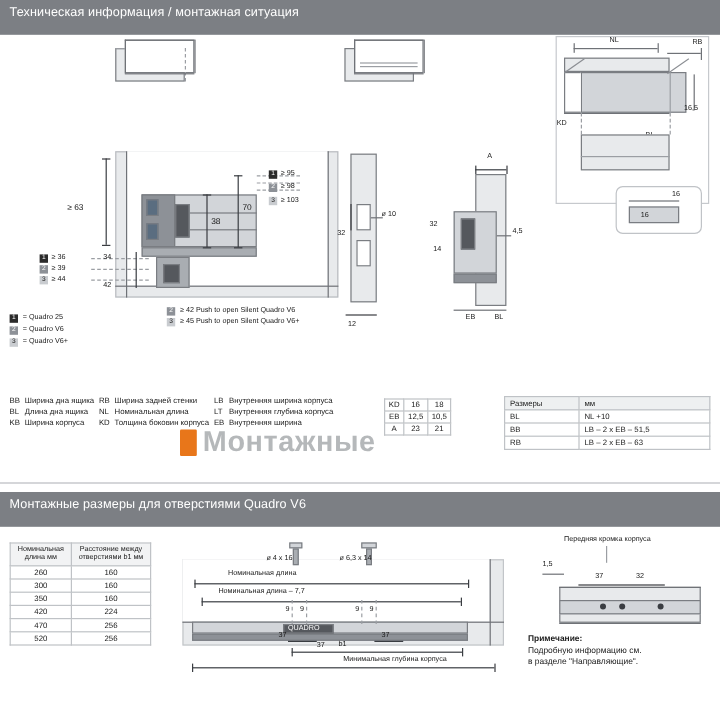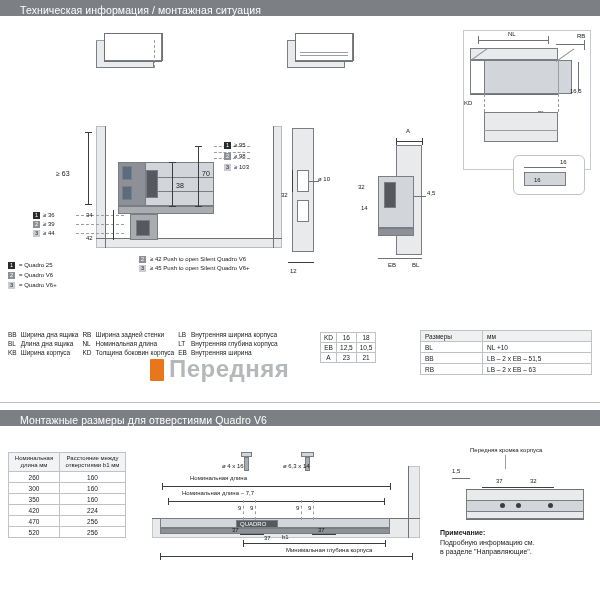--- a/index.html
+++ b/index.html
@@ -6,23 +6,23 @@
   html, body { margin:0; padding:0; }
   body {
     width:600px; height:600px; background:#ffffff;
     font-family:"Liberation Sans", sans-serif;
     color:#1a1a1a; position:relative; overflow:hidden;
   }
   .page { position:relative; width:600px; height:600px; }
 
   
   .sec-header {
-    position:absolute; left:0; width:600px; height:16px;
+    position:absolute; left:0; width:600px; height:29px;
     background:#7c7f84; color:#ffffff;
-    font-size:10.5px; line-height:20px; padding-left:20px;
+    font-size:10.5px; line-height:20px; padding-left:8px;
     letter-spacing:0.1px;
   }
   .sec-header.h1 { top:0; }
   .sec-header.h2 { top:410px; }
 
   .rule {
     position:absolute; left:0; width:600px; height:1px; background:#b9bcc0;
   }
 
   
@@ -348,21 +348,21 @@
       <td class="c">LB – 2 x EB – 51,5</td>
     </tr>
     <tr>
       <td>RB</td>
       <td class="c">LB – 2 x EB – 63</td>
     </tr>
   </tbody>
     </table>
 
   <div class="wm">
-    <span class="orange"></span><span>Передняя</span>
+    <span class="orange"></span><span>Монтажные</span>
   </div>
 
   <div class="rule" style="top:402px;"></div>
 
   <div class="sec-header h2">Монтажные размеры для отверстиями Quadro V6</div>
 
   <table class="tbl-nl">
     <tbody>
         <tr>
       <th style="width:48px;">Номинальная длина мм</th>

